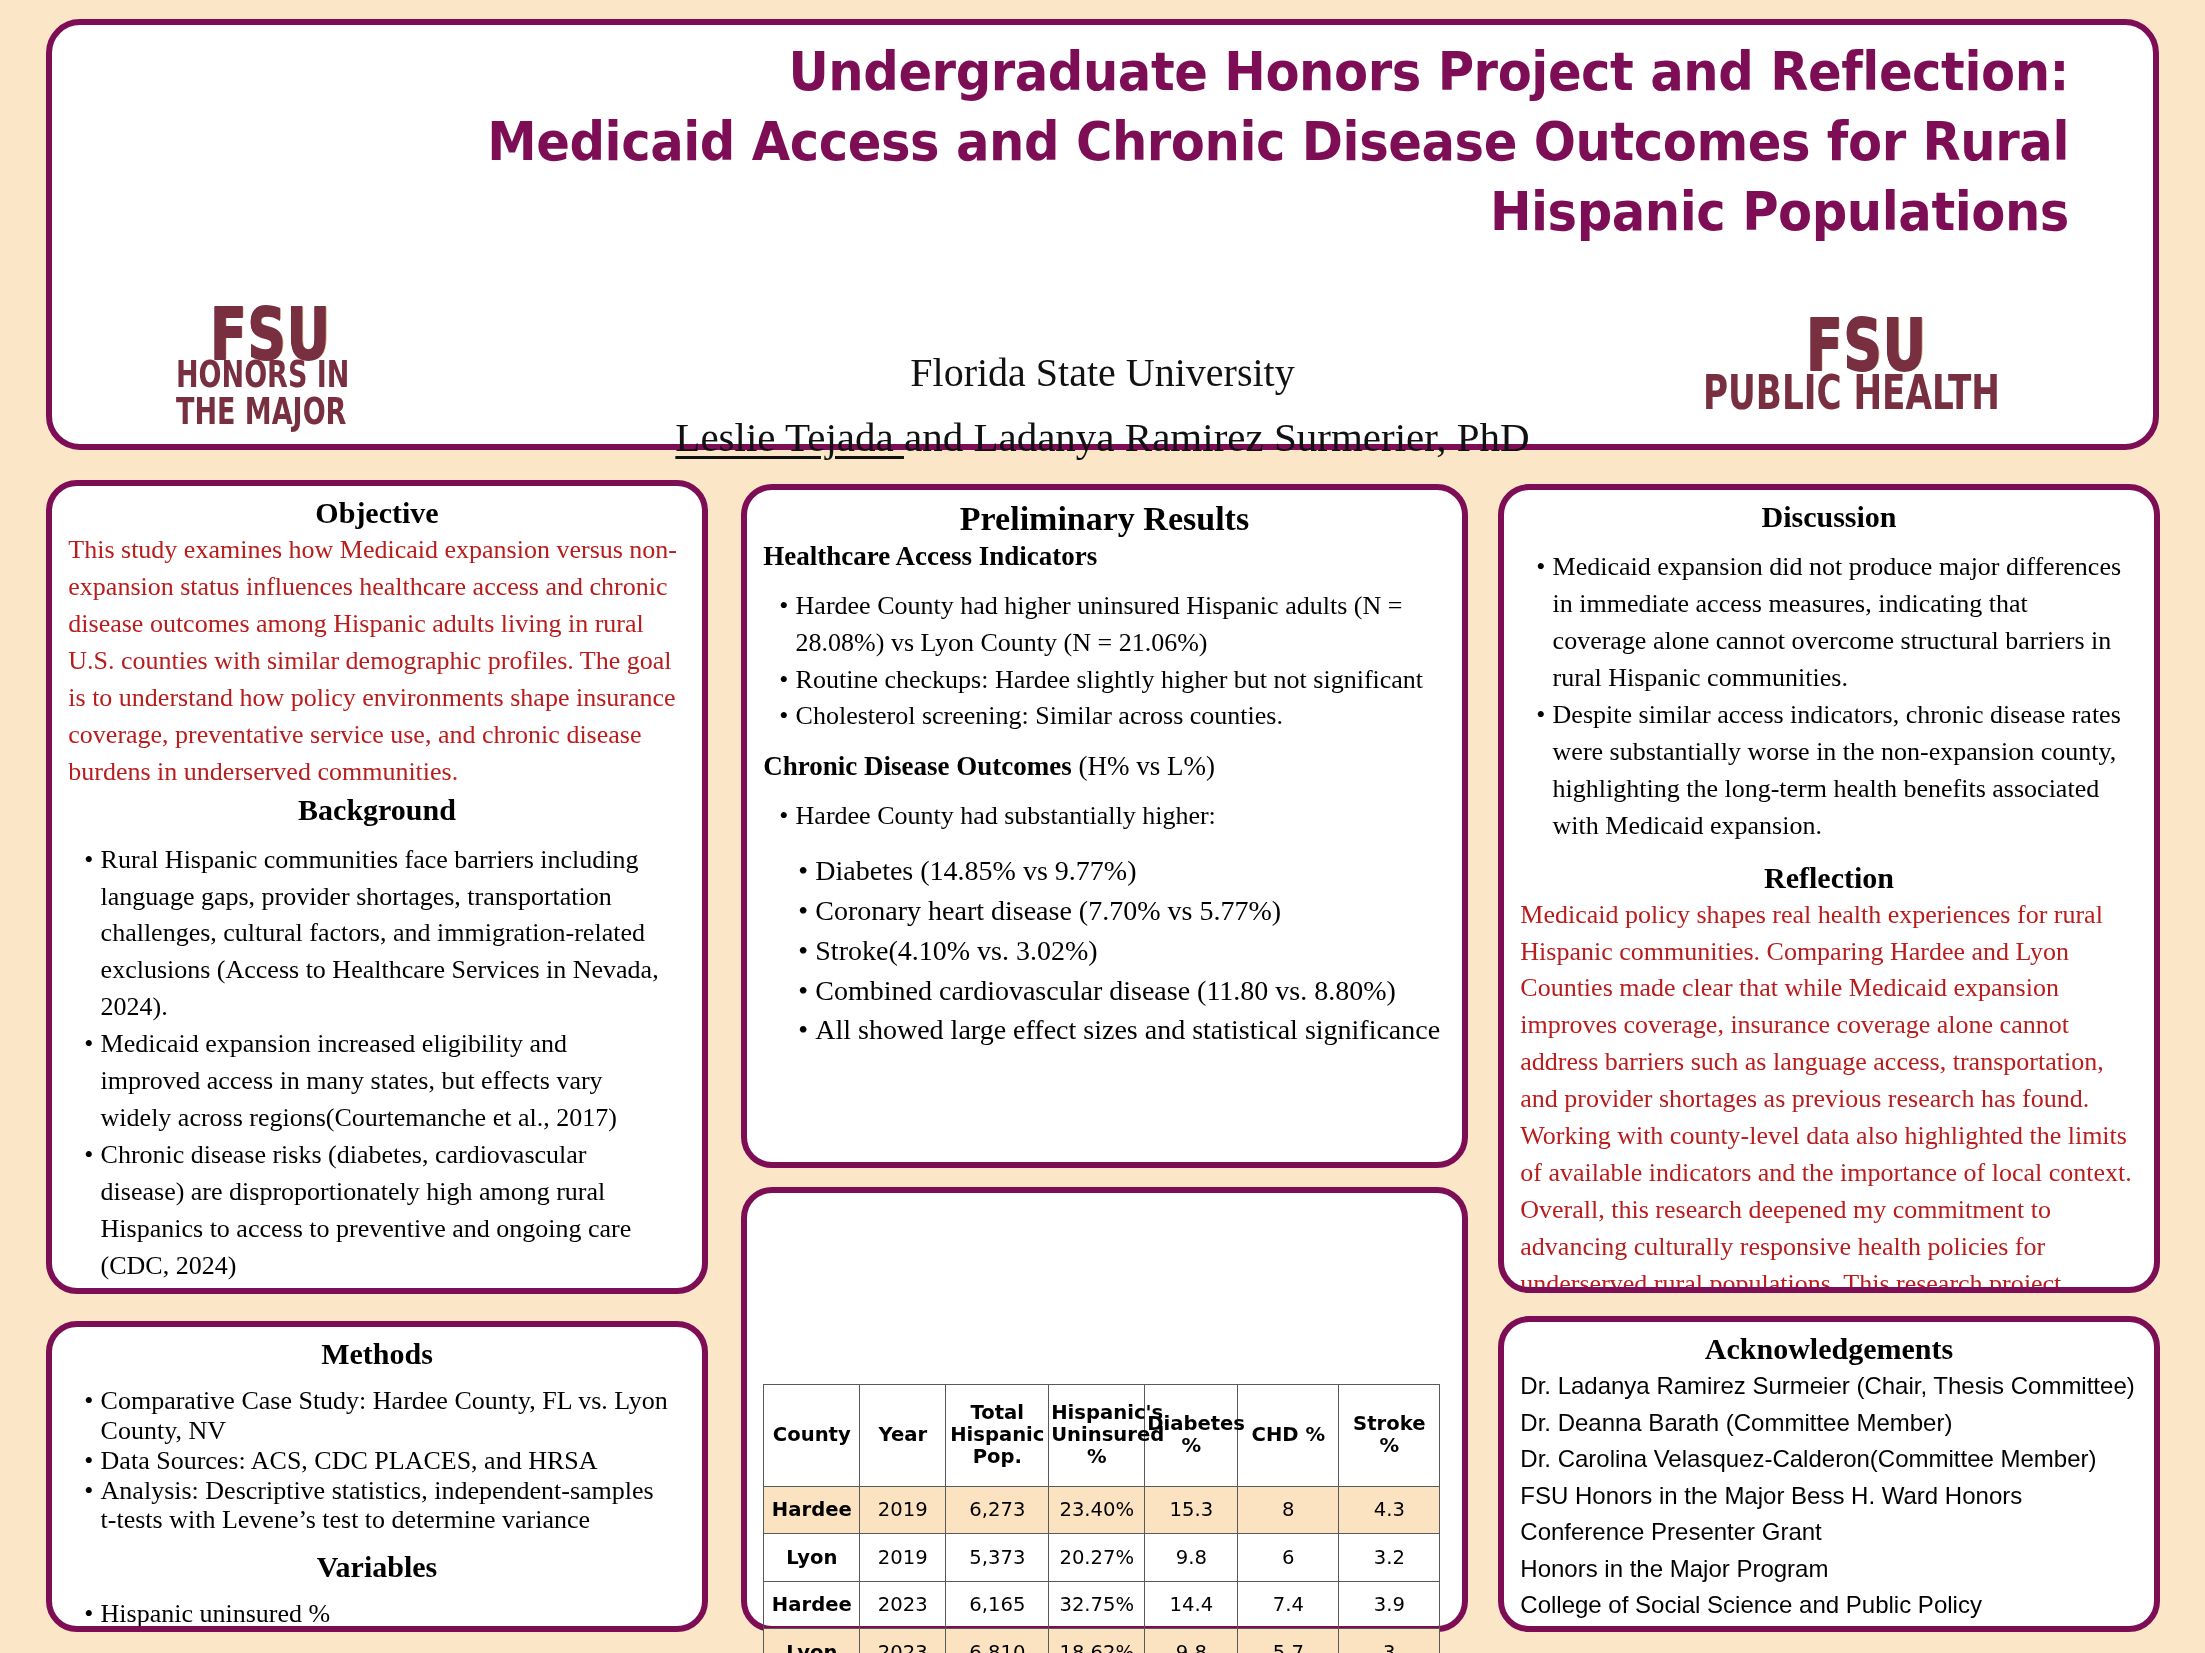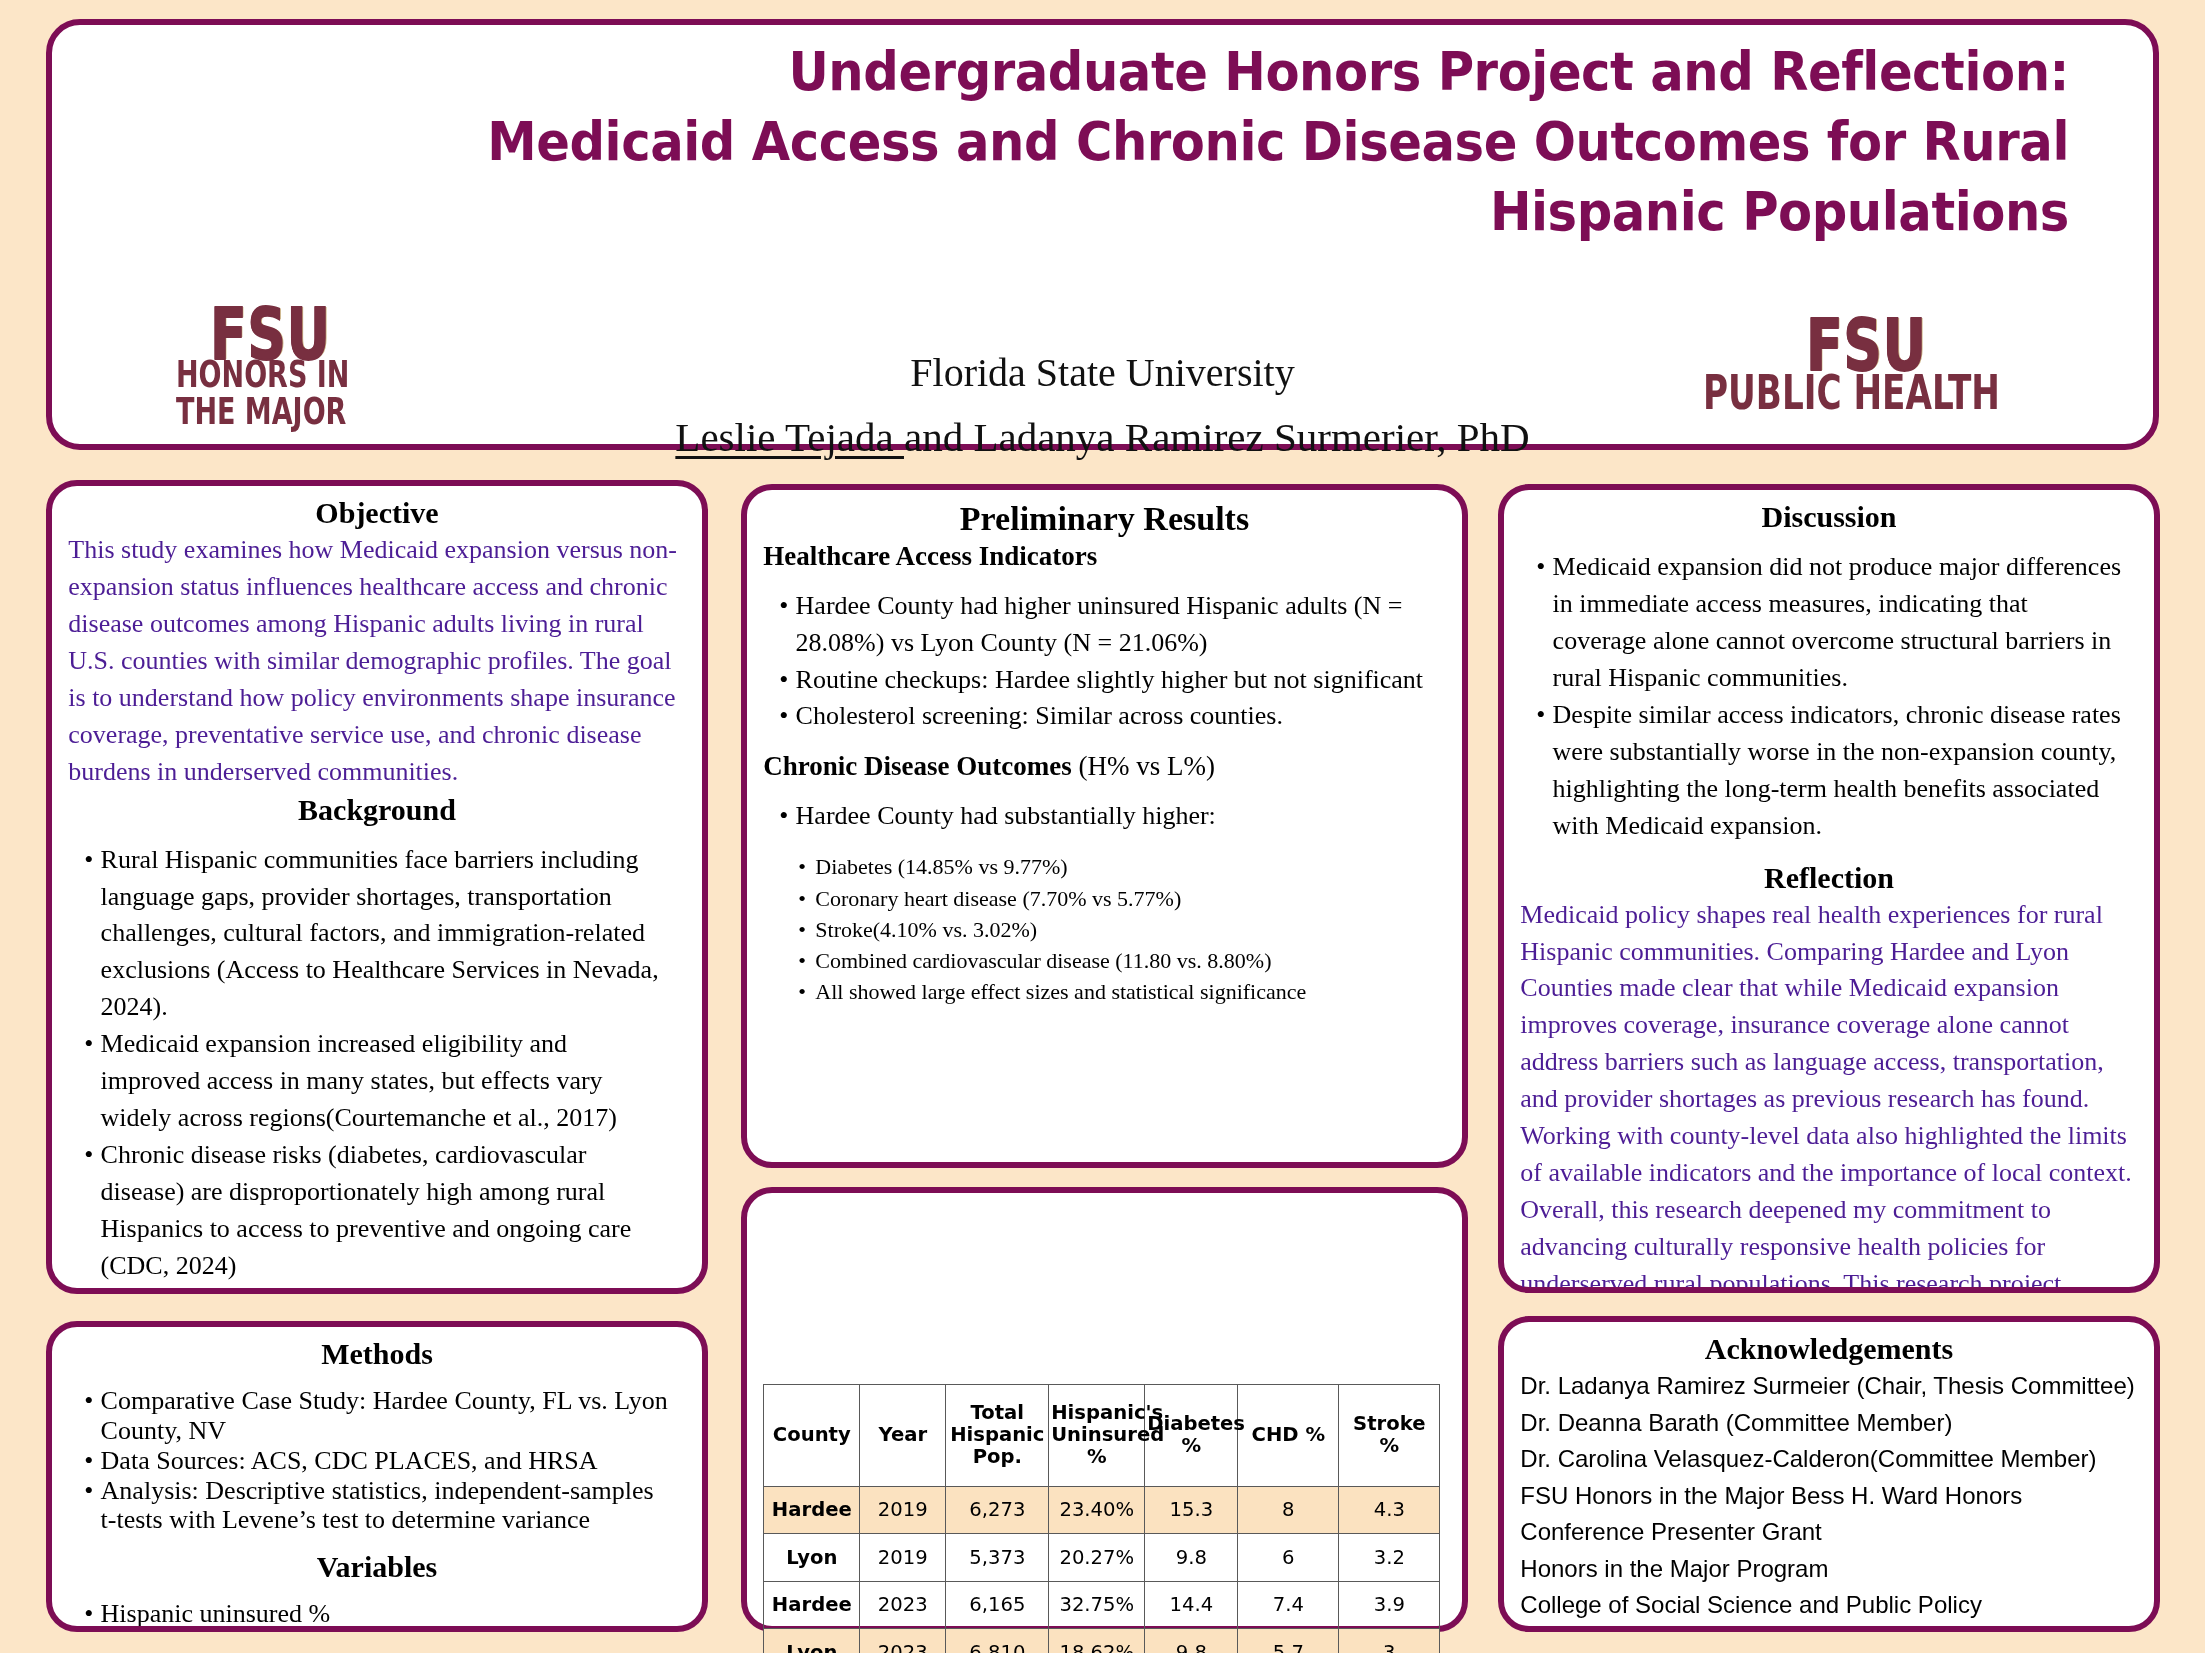--- a/index.html
+++ b/index.html
@@ -144,21 +144,21 @@
     color: #000;
     margin: 1.9px 0 2.9px 0;
     line-height: 1.1;
   }
   .sec-head.big { font-size: 34px; }
 
   .body-txt {
     font-family: "Liberation Serif", serif;
     font-size: 26px;
     line-height: 1.42;
-    color: #4c1d95;
+    color: #b91c1c;
     text-align: left;
   }
 
   .blist { margin: 16px; padding: 0; list-style: none; }
   .blist > li {
     font-family: "Liberation Serif", serif;
     font-size: 26px;
     line-height: 1.42;
     color: #000;
     position: relative;
@@ -169,21 +169,21 @@
     content: "\2022";
     position: absolute;
     left: 0;
     top: 0;
   }
   .blist.dense > li { line-height: 1.12; margin-bottom: 1px; }
 
   .sublist { margin: 0; padding: 0 0 0 35px; list-style: none; }
   .sublist > li {
     font-family: "Liberation Serif", serif;
-    font-size: 22px;
+    font-size: 28px;
     line-height: 1.42;
     position: relative;
     padding-left: 17px;
   }
   .sublist > li::before {
     content: "\2022";
     position: absolute;
     left: 0;
     top: 0;
   }

